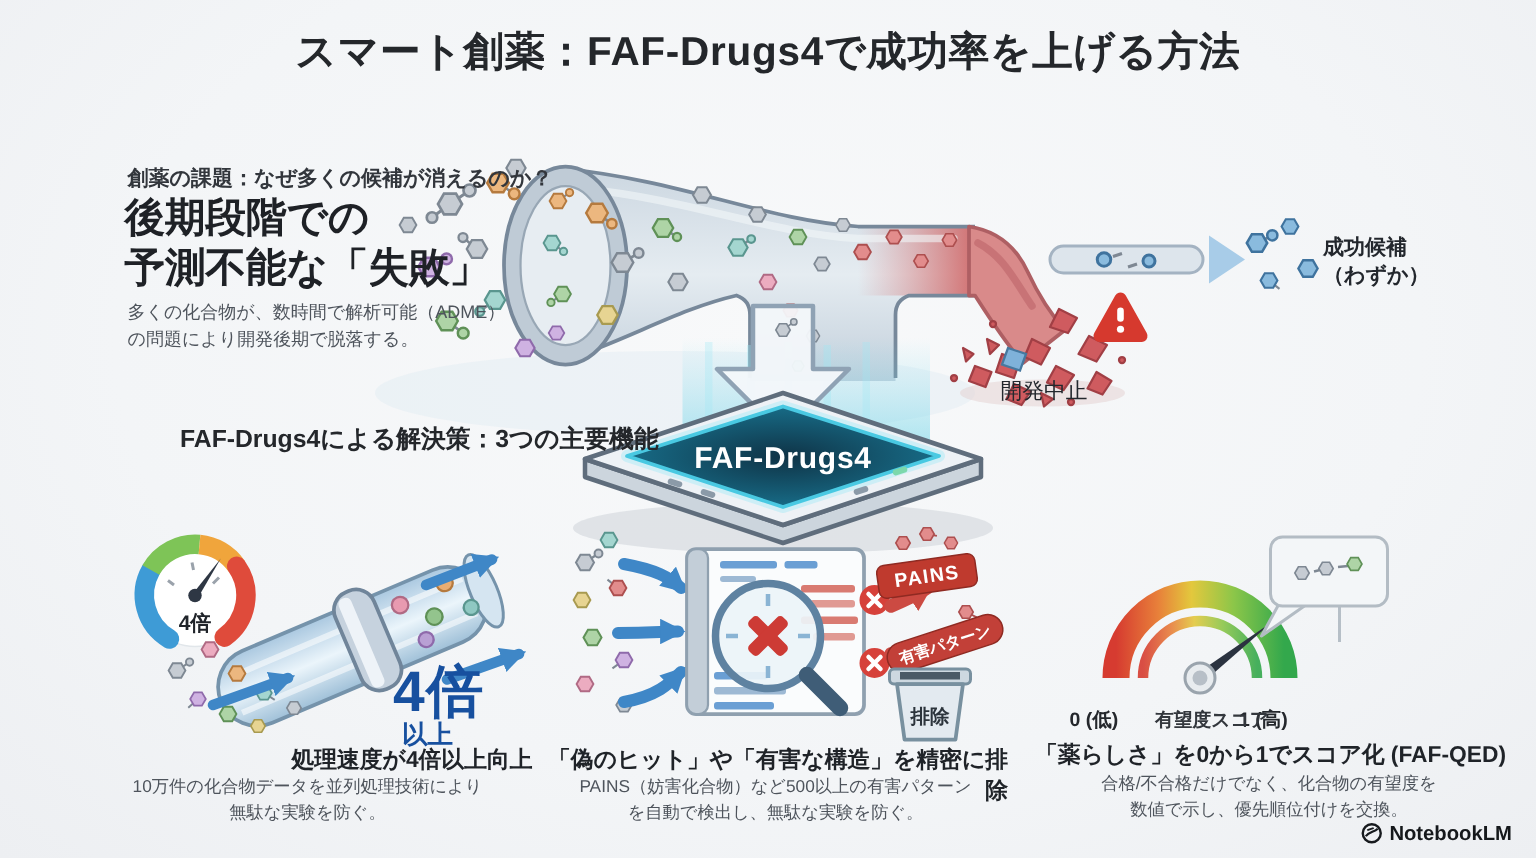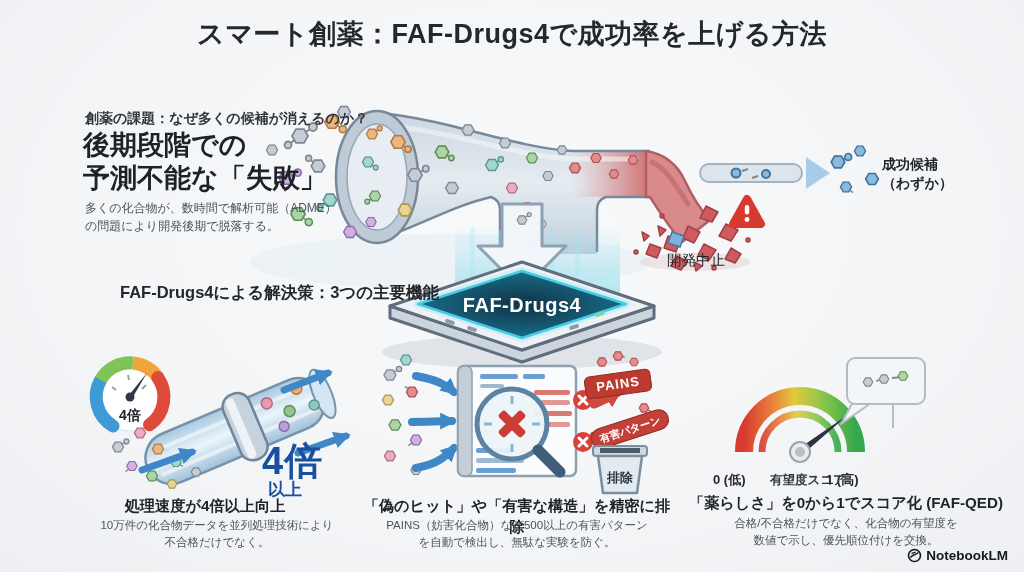--- a/index.html
+++ b/index.html
@@ -7,21 +7,21 @@
     background:radial-gradient(ellipse at 50% 40%, #f8f9fa 0%, #f3f5f7 60%, #edeff2 100%);
     font-family:"Liberation Sans","DejaVu Sans",sans-serif;color:#24272c;}
   .abs{position:absolute;}
   .ttl{width:100%;text-align:center;top:16px;font-size:27px;font-weight:800;color:#24272b;letter-spacing:.5px;}
   .kicker{left:85px;top:110px;font-size:14px;font-weight:700;color:#32363c;}
   .headline{left:83px;top:129px;font-size:27px;font-weight:800;line-height:1.22;color:#1e2126;}
   .body-txt{left:85px;top:199px;font-size:12px;line-height:1.5;color:#4e545c;}
   .success-lab{left:882px;top:155px;font-size:14px;font-weight:600;line-height:1.33;color:#23272d;}
   .discont{left:648px;top:251px;width:96px;text-align:center;font-size:14.5px;font-weight:400;color:#23272d;}
   .sol-head{left:85px;top:282px;font-size:16.5px;font-weight:800;color:#24272b;margin-left:35px;}
-  .f-title{font-size:15.2px;font-weight:700;text-align:center;color:#1f2328;}
+  .f-title{font-size:15.2px;font-weight:700;text-align:right;color:#1f2328;}
   .f-desc{font-size:11.5px;line-height:1.5;text-align:center;color:#4e545c;}
   .bigval{left:262px;top:436px;font-size:38px;font-weight:800;color:#17509f;letter-spacing:1px;}
   .bigsuf{left:268px;top:478px;font-size:17px;font-weight:800;color:#17509f;}
   .gmin{left:713px;top:471px;width:64px;text-align:left;font-size:13px;font-weight:700;}
   .gmax{left:826px;top:471px;width:64px;text-align:left;font-size:13px;font-weight:700;}
   .score-lab{left:770px;top:472px;width:82px;font-size:12.5px;font-weight:600;color:#33373d;}
   .footer{right:16px;top:548px;display:flex;align-items:center;gap:4px;font-size:13.5px;font-weight:600;color:#15181b;}
   svg text{font-family:"Liberation Sans","DejaVu Sans",sans-serif;}
   .bd{stroke:#7e8893;stroke-width:2;fill:none}
   .m-gray{fill:#c6ccd3;stroke:#7e8893;stroke-width:1.8}
@@ -534,23 +534,23 @@
   <div>成功候補</div>
   <div>（わずか）</div>
 </div>
 <div class="abs discont">開発中止</div>
 
 <div class="abs sol-head">FAF-Drugs4による解決策：3つの主要機能</div>
 
 <div class="abs bigval">4倍</div>
 <div class="abs bigsuf">以上</div>
 <div class="abs f-title" style="left:55px;top:496px;width:300px">処理速度が4倍以上向上</div>
-<div class="abs f-desc" style="left:52px;top:517px;width:330px">
+<div class="abs f-desc" style="left:40px;top:517px;width:330px">
   <div>10万件の化合物データを並列処理技術により</div>
-  <div>不合格だけでなく。</div>
+  <div>無駄な実験を防ぐ。</div>
 </div>
 
 <div class="abs f-title" style="left:362px;top:496px;width:310px">「偽のヒット」や「有害な構造」を精密に排除</div>
 <div class="abs f-desc" style="left:355px;top:517px;width:324px">
   <div>PAINS（妨害化合物）など500以上の有害パターン</div>
   <div>を自動で検出し、無駄な実験を防ぐ。</div>
 </div>
 
 <div class="abs gmin">0 (低)</div>
 <div class="abs gmax">1 (高)</div>

